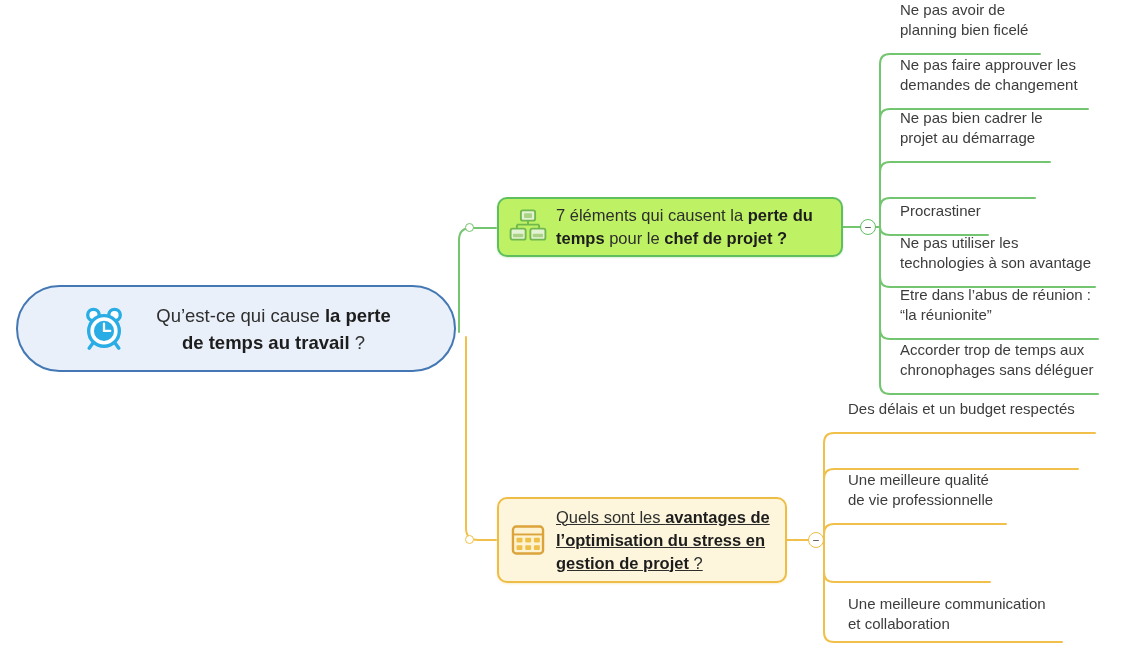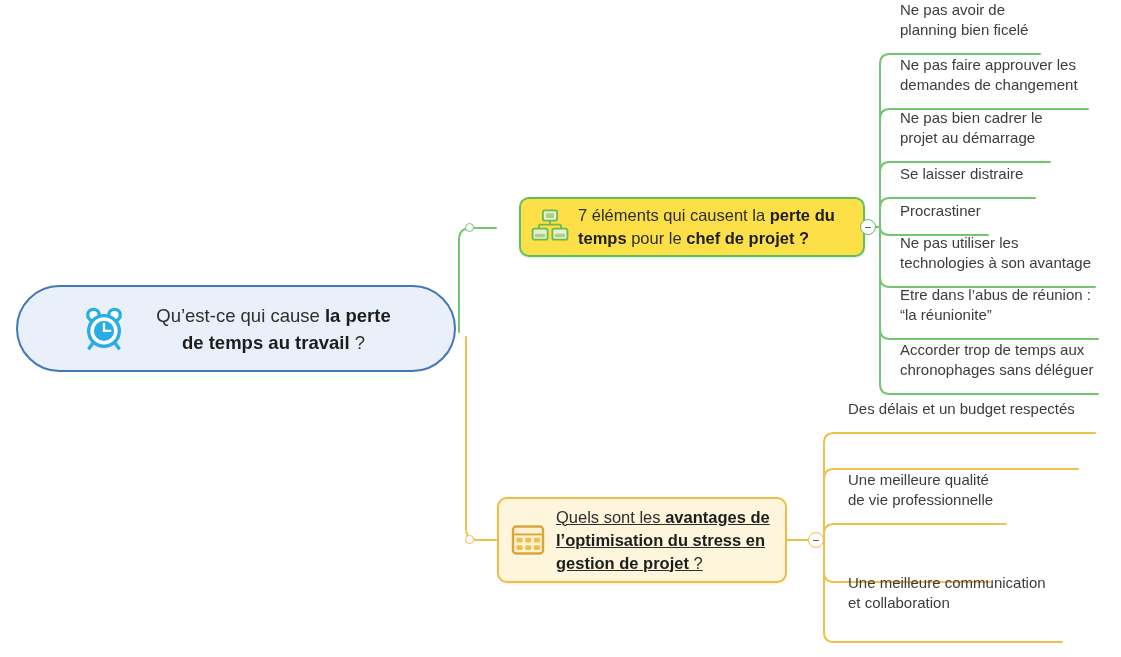--- a/index.html
+++ b/index.html
@@ -20,22 +20,22 @@
   .root-node{
     left:16px;top:285px;width:440px;height:87px;
     background:#e9f0f9;border:2px solid #4478b4;border-radius:44px;
     justify-content:center;gap:29px;padding:0 18px;
     font-size:18.5px;line-height:27px;
   }
   .root-node .ntext{flex:0 0 auto;text-align:center;}
 
   .branch-node{border-radius:10px;gap:9px;padding:0 10px;font-size:16.5px;line-height:23px;}
   .branch-green{
-    left:519px;top:197px;width:346px;height:60px;
-    background:#fde047;border:2px solid #5fbf5f;
+    left:497px;top:197px;width:346px;height:60px;
+    background:#bef264;border:2px solid #5fbf5f;
     box-shadow:0 1px 2px rgba(95,191,95,.25);
   }
   .branch-yellow{
     left:497px;top:497px;width:290px;height:86px;
     background:#fdf6dc;border:2px solid #eebd45;
     box-shadow:0 1px 2px rgba(238,189,69,.25);
     text-decoration:underline;
   }
 
   .nicon{flex:0 0 auto;display:flex;align-items:center;justify-content:center;}
@@ -166,28 +166,27 @@
 
   <button class="collapse green">−</button>
   <button class="collapse yellow">−</button>
 
   <div class="leaf" style="left:900px;top:54px">Ne pas avoir de
 planning bien ficelé</div>
   <div class="leaf" style="left:900px;top:109px">Ne pas faire approuver les
 demandes de changement</div>
   <div class="leaf" style="left:900px;top:162px">Ne pas bien cadrer le
 projet au démarrage</div>
-  <div class="leaf" style="left:900px;top:198px">Se laisser distraire</div>
   <div class="leaf" style="left:900px;top:235px">Procrastiner</div>
   <div class="leaf" style="left:900px;top:287px">Ne pas utiliser les
 technologies à son avantage</div>
   <div class="leaf" style="left:900px;top:339px">Etre dans l’abus de réunion :
 “la réunionite”</div>
   <div class="leaf" style="left:900px;top:394px">Accorder trop de temps aux
 chronophages sans déléguer</div>
 
   <div class="leaf" style="left:848px;top:433px">Des délais et un budget respectés</div>
   <div class="leaf" style="left:848px;top:524px">Une meilleure qualité
 de vie professionnelle</div>
-  <div class="leaf" style="left:848px;top:627px">Une meilleure communication
+  <div class="leaf" style="left:848px;top:648px">Une meilleure communication
 et collaboration</div>
 
 </div>
 
 </body></html>

